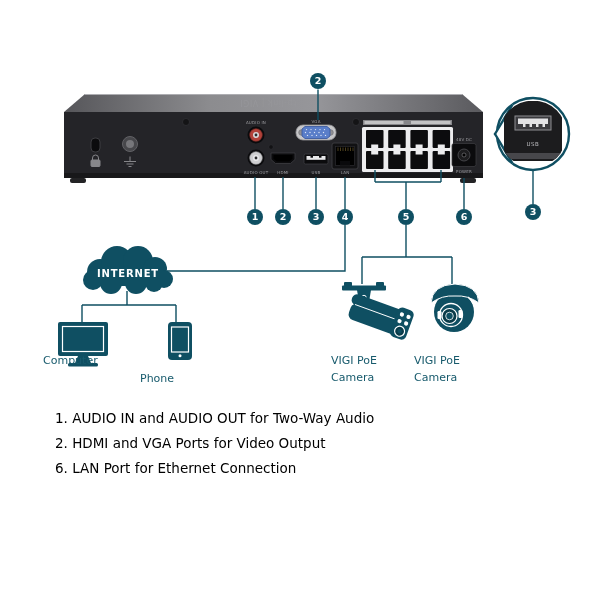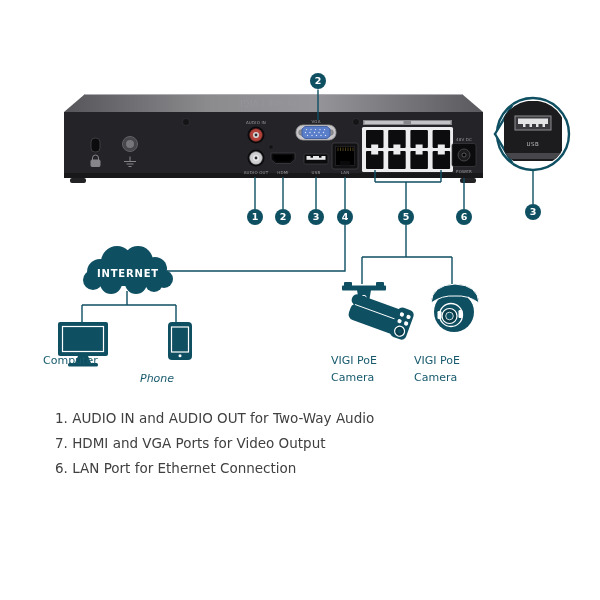--- a/index.html
+++ b/index.html
@@ -5,21 +5,21 @@
   html,body { margin:0; padding:0; background:#ffffff; }
   .stage {
     position:relative; width:600px; height:600px; background:#ffffff;
     font-family:"DejaVu Sans", sans-serif; overflow:hidden;
   }
   .stage svg { position:absolute; left:0; top:0; }
   .lbl {
     position:absolute; color:#175a6c; font-size:11px; text-align:left;
   }
   .desc-list {
-    position:absolute; left:55px; top:404px; color:#404040;
+    position:absolute; left:55px; top:404px; color:#000000;
     font-size:13.5px; line-height:21.6px; white-space:nowrap;
   }
   .desc-list sup { font-size:8px; }
   svg text { font-family:"DejaVu Sans", sans-serif; }
   .portlabel { fill:#9a9a9e; font-size:4px; letter-spacing:0.2px; }
   .cnum { fill:#ffffff; font-size:9.5px; font-weight:bold; }
 </style>
 </head>
 <body>
 
@@ -302,26 +302,26 @@
     <path d="M468,297 A21 21 0 0 1 471,326" fill="none" stroke="#ffffff" stroke-width="1.3"></path>
     <circle cx="451" cy="315" r="11.5" fill="none" stroke="#ffffff" stroke-width="1.3"></circle>
     <circle cx="449.5" cy="316" r="7.5" fill="#0a3b49" stroke="#ffffff" stroke-width="1.2"></circle>
     <circle cx="449.5" cy="316" r="3.8" fill="#0f4f62" stroke="#ffffff" stroke-width="0.8"></circle>
     <rect x="437.5" y="311" width="4" height="8" rx="1.2" fill="#ffffff"></rect>
     <rect x="458.5" y="310" width="4" height="8" rx="1.2" fill="#ffffff"></rect>
   </g>
 </svg>
 
 <div class="lbl" style="left:43px; top:354px; width:80px;">Computer</div>
-<div class="lbl" style="left:140px; top:372px; width:80px;font-style:italic;">Phone</div>
+<div class="lbl" style="left:140px; top:372px; width:80px;">Phone</div>
 
 <div class="lbl" style="left:331px; top:354px; width:90px;">VIGI PoE</div>
 <div class="lbl" style="left:331px; top:371px; width:90px;">Camera</div>
 <div class="lbl" style="left:414px; top:354px; width:90px;">VIGI PoE</div>
 <div class="lbl" style="left:414px; top:371px; width:90px;">Camera</div>
 
 <div class="desc-list">
   <div><span>1. AUDIO IN and AUDIO OUT for Two-Way Audio</span><sup></sup></div>
-  <div><span>7. HDMI and VGA Ports for Video Output</span><sup></sup></div>
+  <div><span>2. HDMI and VGA Ports for Video Output</span><sup></sup></div>
   <div><span>6. LAN Port for Ethernet Connection</span><sup></sup></div>
 </div>
 
 </div>
 
 </body></html>

